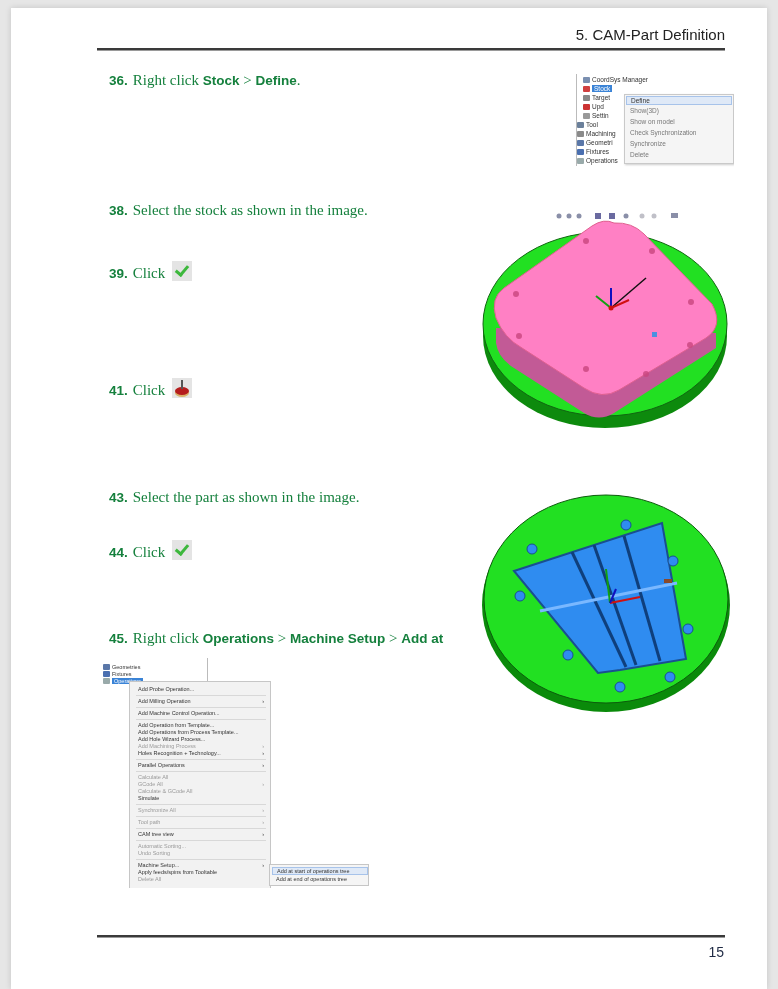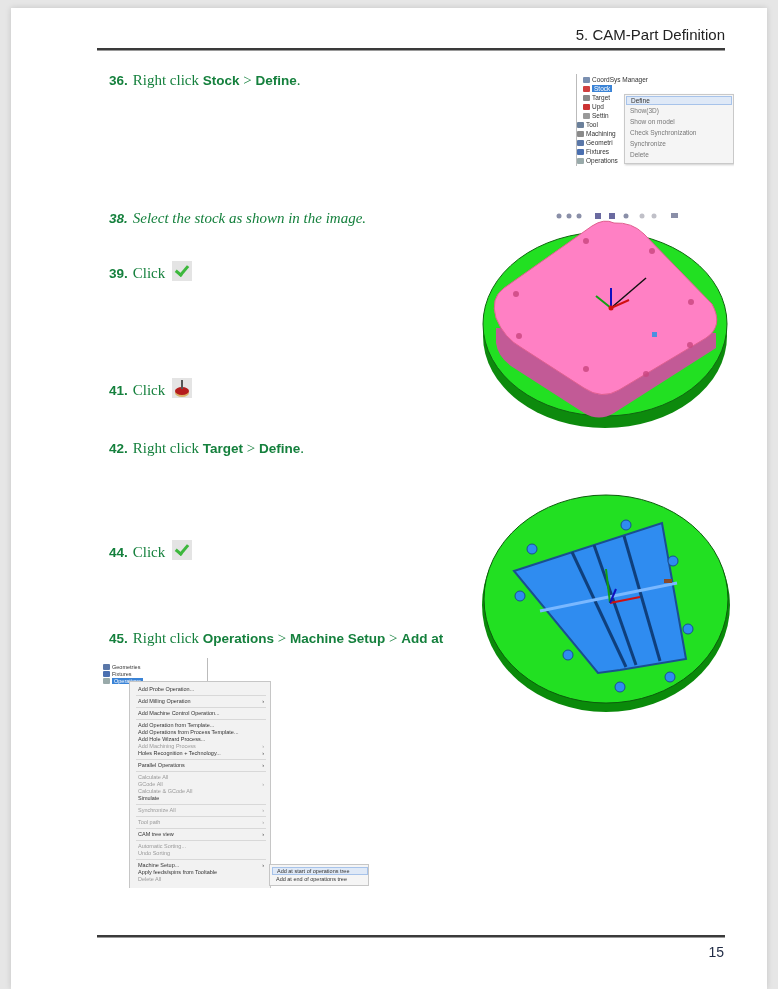--- a/index.html
+++ b/index.html
@@ -94,39 +94,39 @@
 <div class="page">
 
   <div class="header-title">5. CAM-Part Definition</div>
   <div class="rule top"></div>
 
   <div class="step" style="top:60px;">
     <span class="num">36.</span><span>Right click </span><b>Stock</b><span> &gt; </span><b>Define</b><span>.</span>
   </div>
 
 
-  <div class="step" style="top:198px;font-style:italic;">
+  <div class="step" style="top:190px;">
     <span class="num">38.</span><span>Select the stock as shown in the image.</span>
   </div>
 
   <div class="step" style="top:253px;">
     <span class="num">39.</span><span>Click</span>
     <span class="btn-icon check-icon"></span>
   </div>
 
 
   <div class="step" style="top:370px;">
     <span class="num">41.</span><span>Click</span>
     <span class="btn-icon simulate-icon"></span>
   </div>
 
-  <div class="step" style="top:428px;">
-    <span class="num">42.</span><span>Right click </span><b>Target</b><span> &gt; </span><b>Define</b><span>.</span>
-  </div>
-
+
+  <div class="step" style="top:477px;">
+    <span class="num">43.</span><span>Select the part as shown in the image.</span>
+  </div>
 
   <div class="step" style="top:532px;text-align:right;">
     <span class="num">44.</span><span>Click</span>
     <span class="btn-icon check-icon"></span>
   </div>
 
   <div class="step" style="top:618px; width:360px;">
     <span class="num">45.</span><span>Right click </span><b>Operations</b><span> &gt; </span><b>Machine Setup</b><span> &gt; </span><b>Add at start of operations tree</b><span>.</span>
   </div>
 

